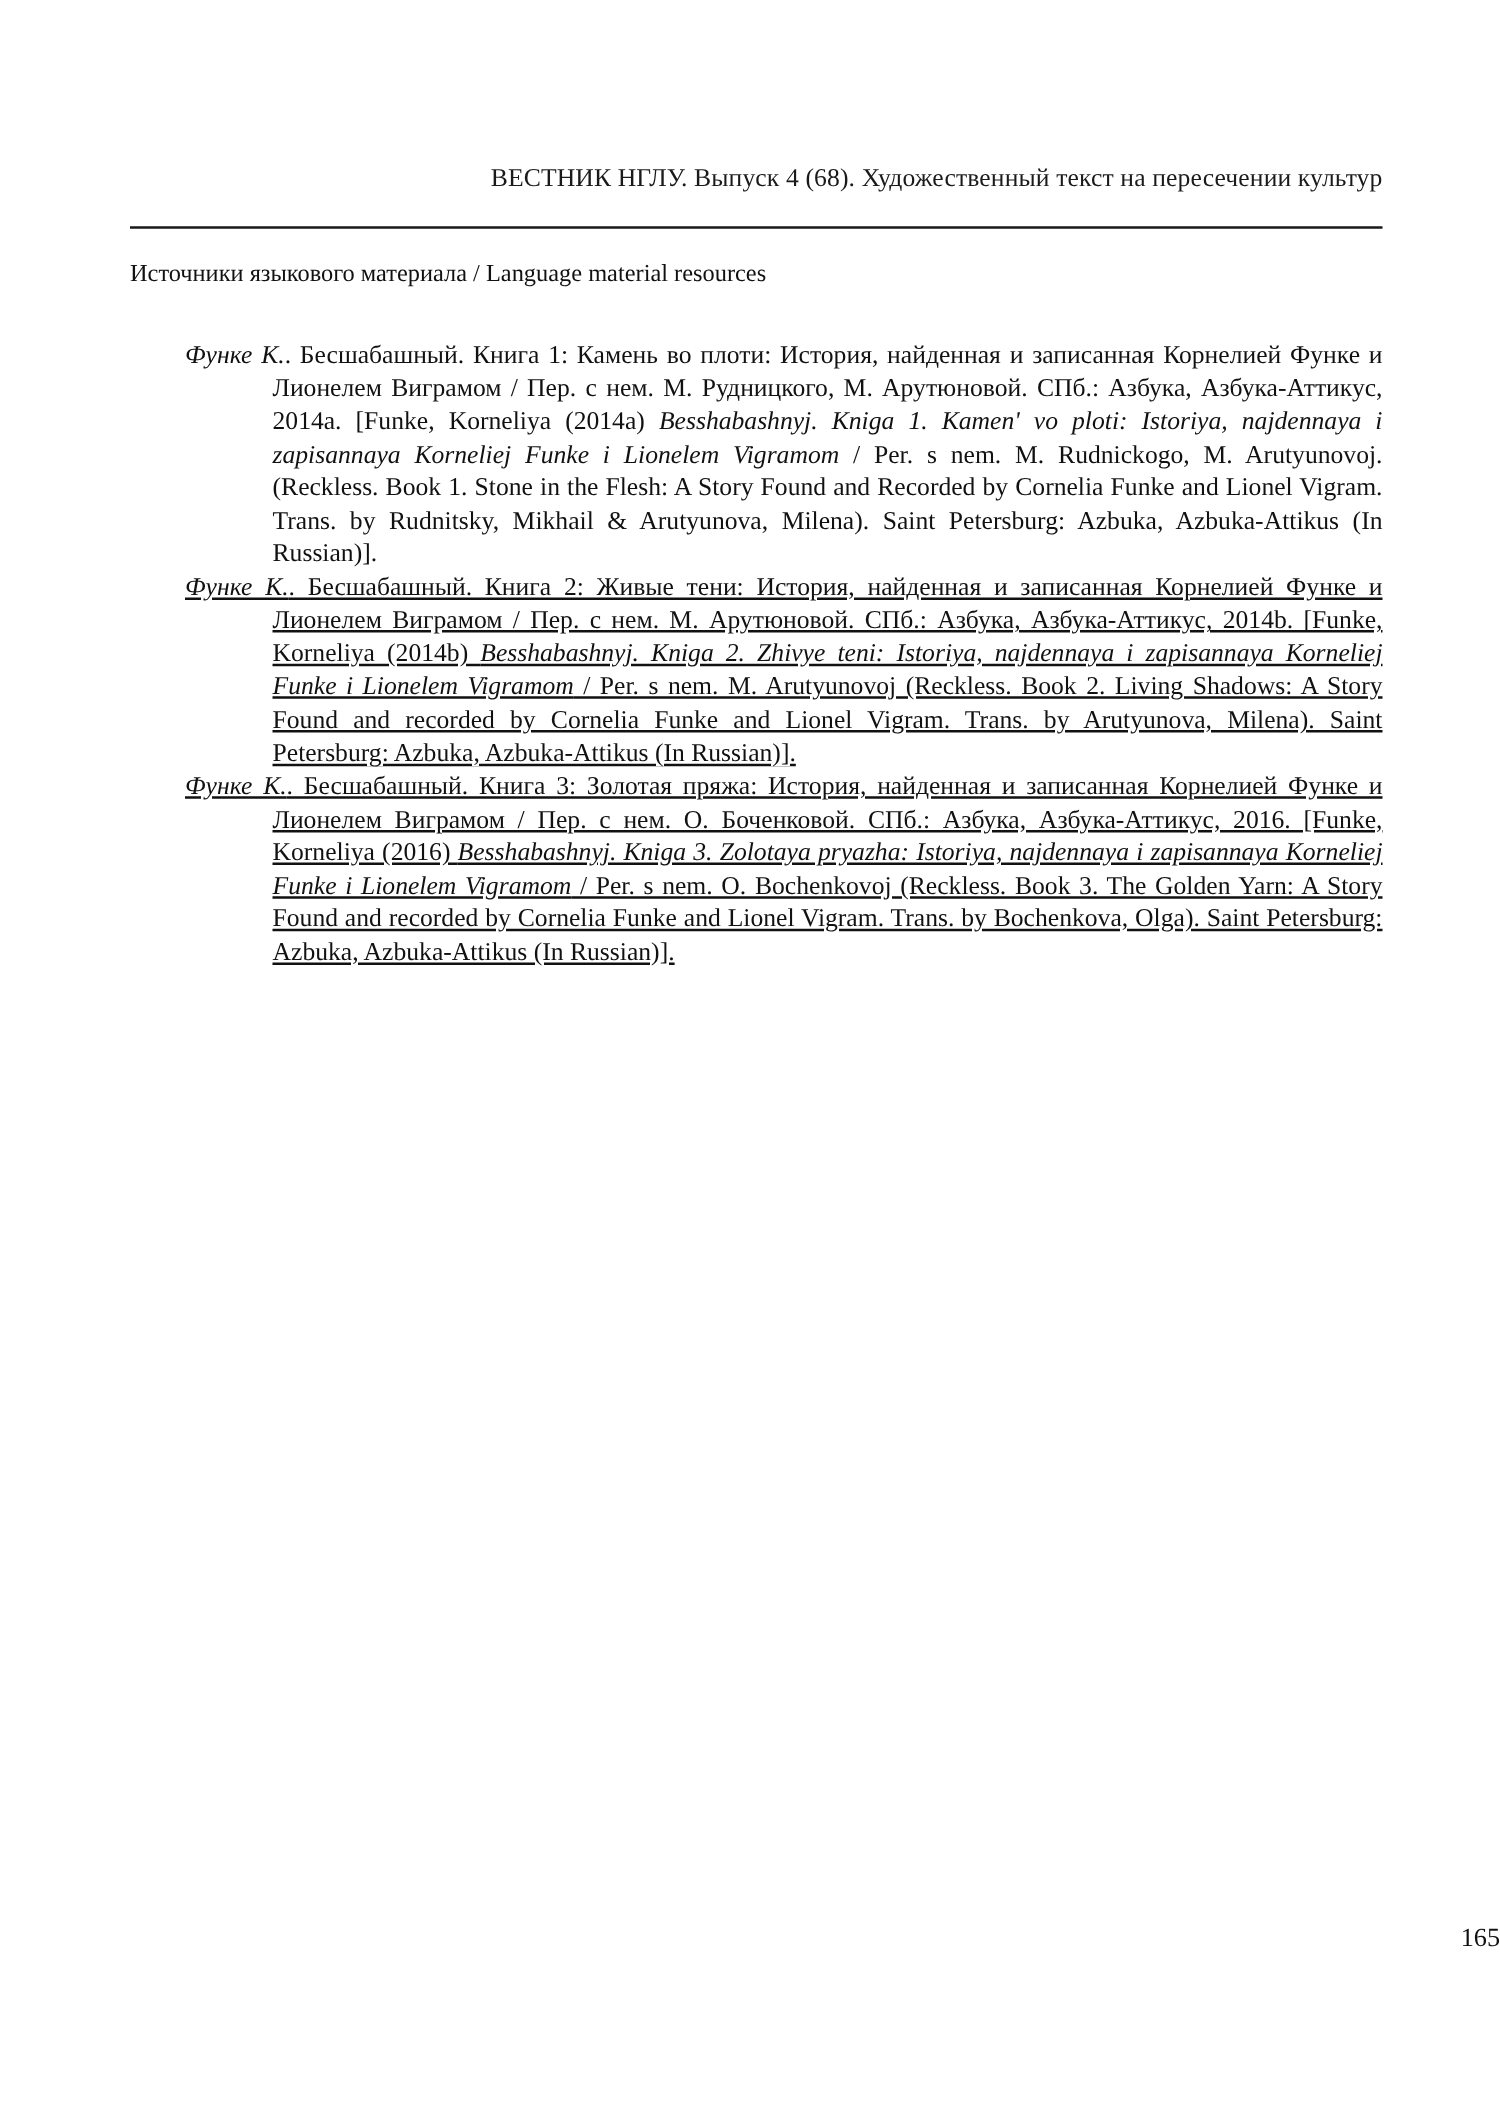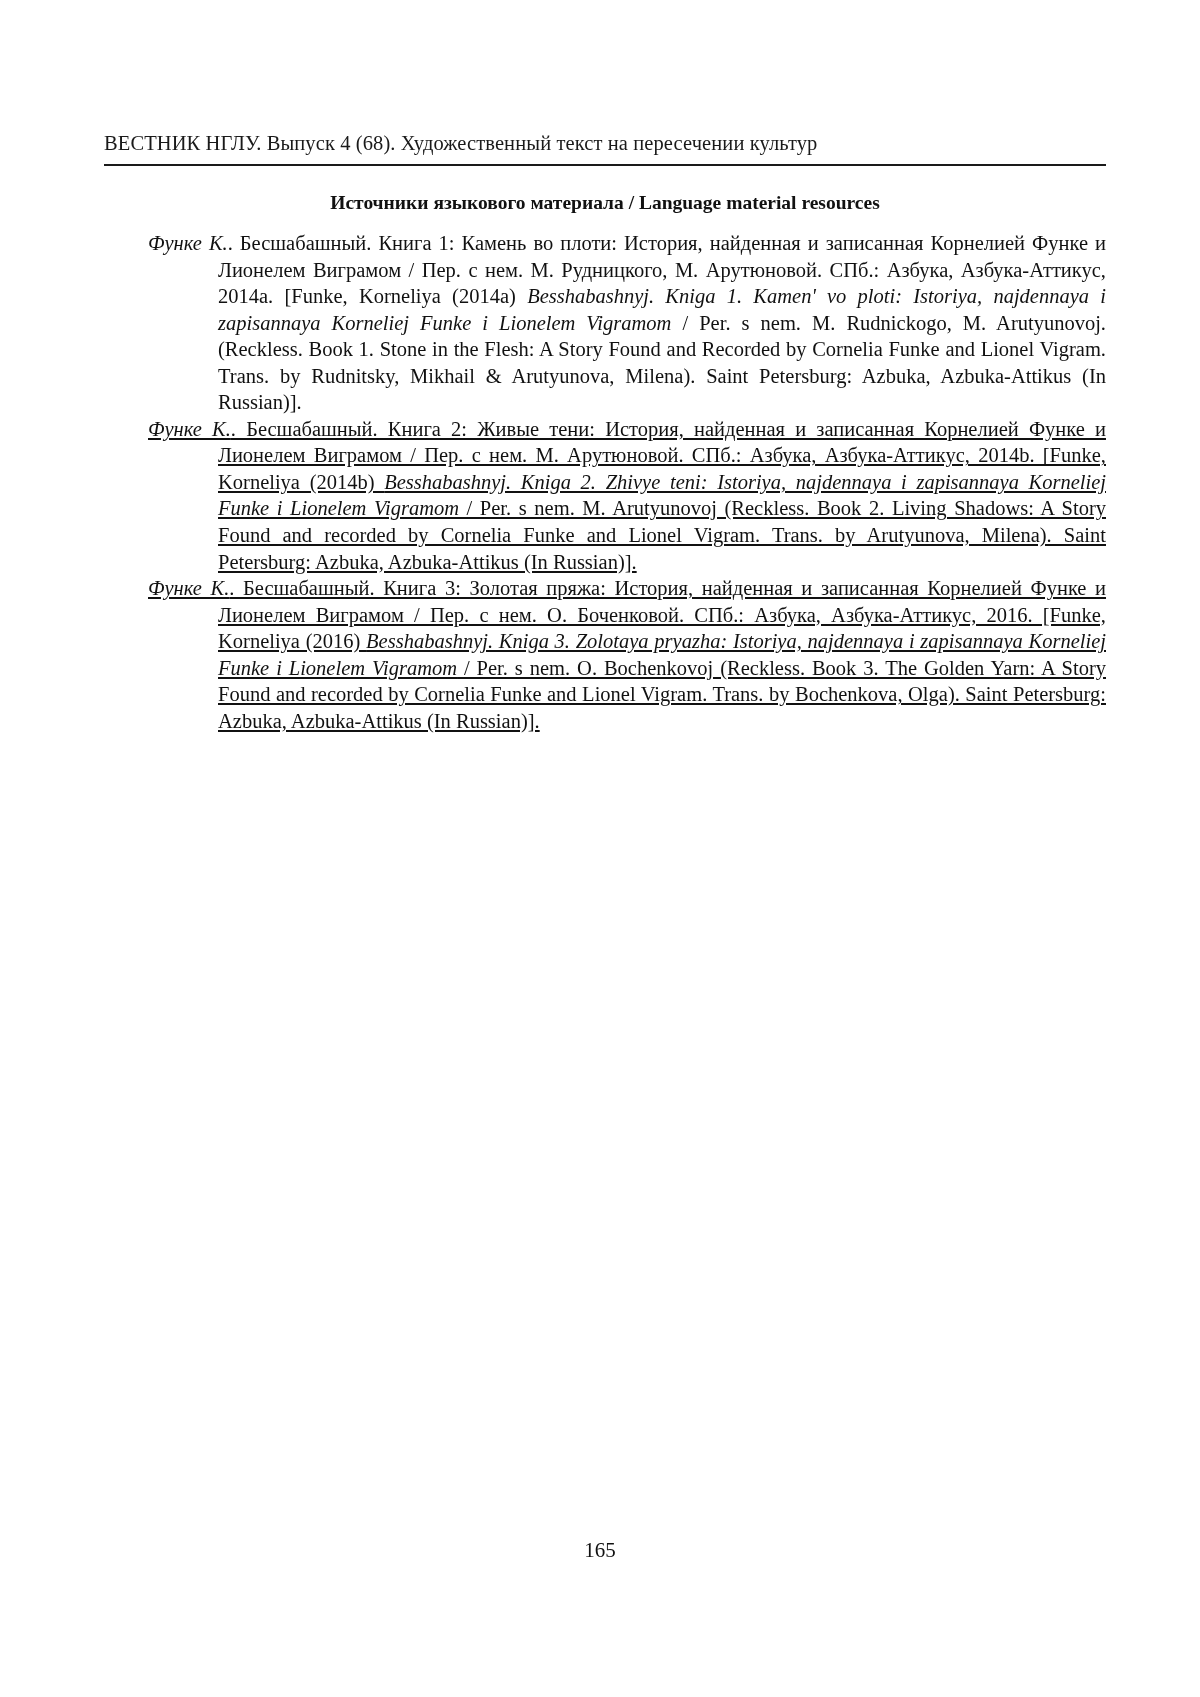--- a/index.html
+++ b/index.html
@@ -20,35 +20,34 @@
     box-sizing: border-box;
   }
   .content {
     position: absolute;
     left: 104px;
     top: 132px;
     width: 1002px;
   }
   .running-head {
     font-size: 20.5px;
-    text-align: left;
+    text-align: right;
     letter-spacing: 0.1px;
     color: #1a1a1a;
-    padding-bottom: 9px;
+    padding-bottom: 26px;
   }
   .rule {
     border-top: 2.6px solid #1a1a1a;
     width: 100%;
     margin: 0 0 26px 0;
   }
   .section-title {
-    text-align: center;
-    font-weight: bold;
+    font-weight: normal;
     font-size: 19.5px;
-    margin-bottom: 16px;
+    margin-bottom: 40px;
     color: #111;
   }
   .ref {
     font-size: 20.5px;
     line-height: 1.295;
     text-align: justify;
     text-justify: inter-word;
     padding-left: 70px;
     text-indent: -70px;
     margin-bottom: 0px;
@@ -60,21 +59,21 @@
     text-decoration: underline;
   }
   .it {
     font-style: italic;
   }
   .page-number {
     position: absolute;
     left: 0;
     right: 0;
     top: 1538px;
-    text-align: center;
+    text-align: right;
     font-size: 21px;
     color: #111;
   }
 </style>
 </head>
 <body>
 
 <div class="page">
 
   <div class="content">

